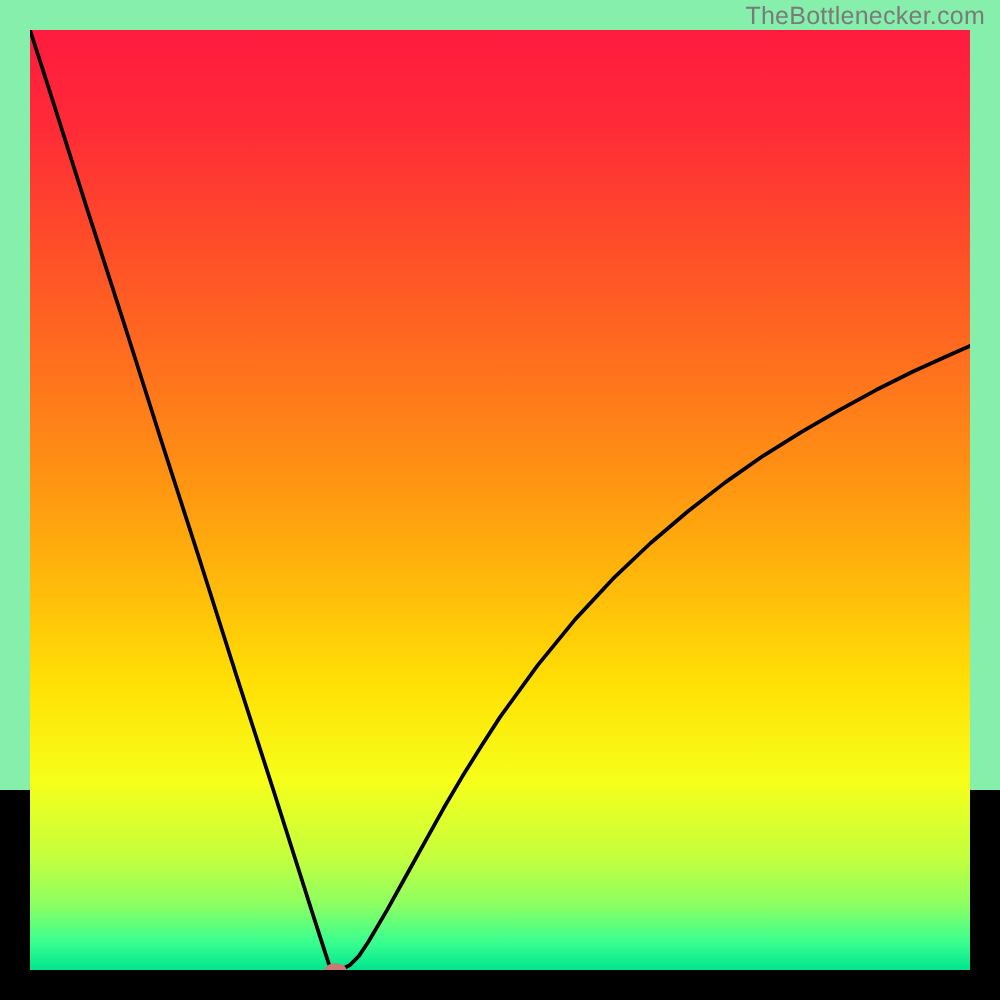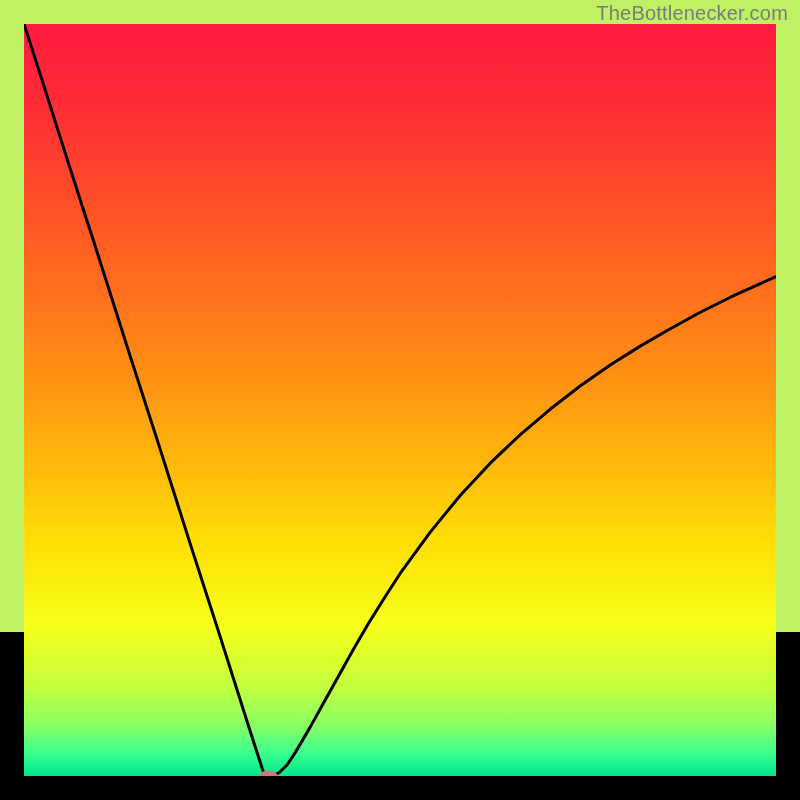--- a/index.html
+++ b/index.html
@@ -8,21 +8,21 @@
     width: 800px;
     height: 800px;
     background: #000000;
     overflow: hidden;
     font-family: Arial, Helvetica, sans-serif;
   }
   .frame {
     position: relative;
     width: 800px;
     height: 632px;
-    background: #bef264;
+    background: #86efac;
   }
   .plot-area {
     position: absolute;
     left: 24px;
     top: 24px;
     width: 752px;
     height: 752px;
     overflow: hidden;
   }
   .plot-svg {

